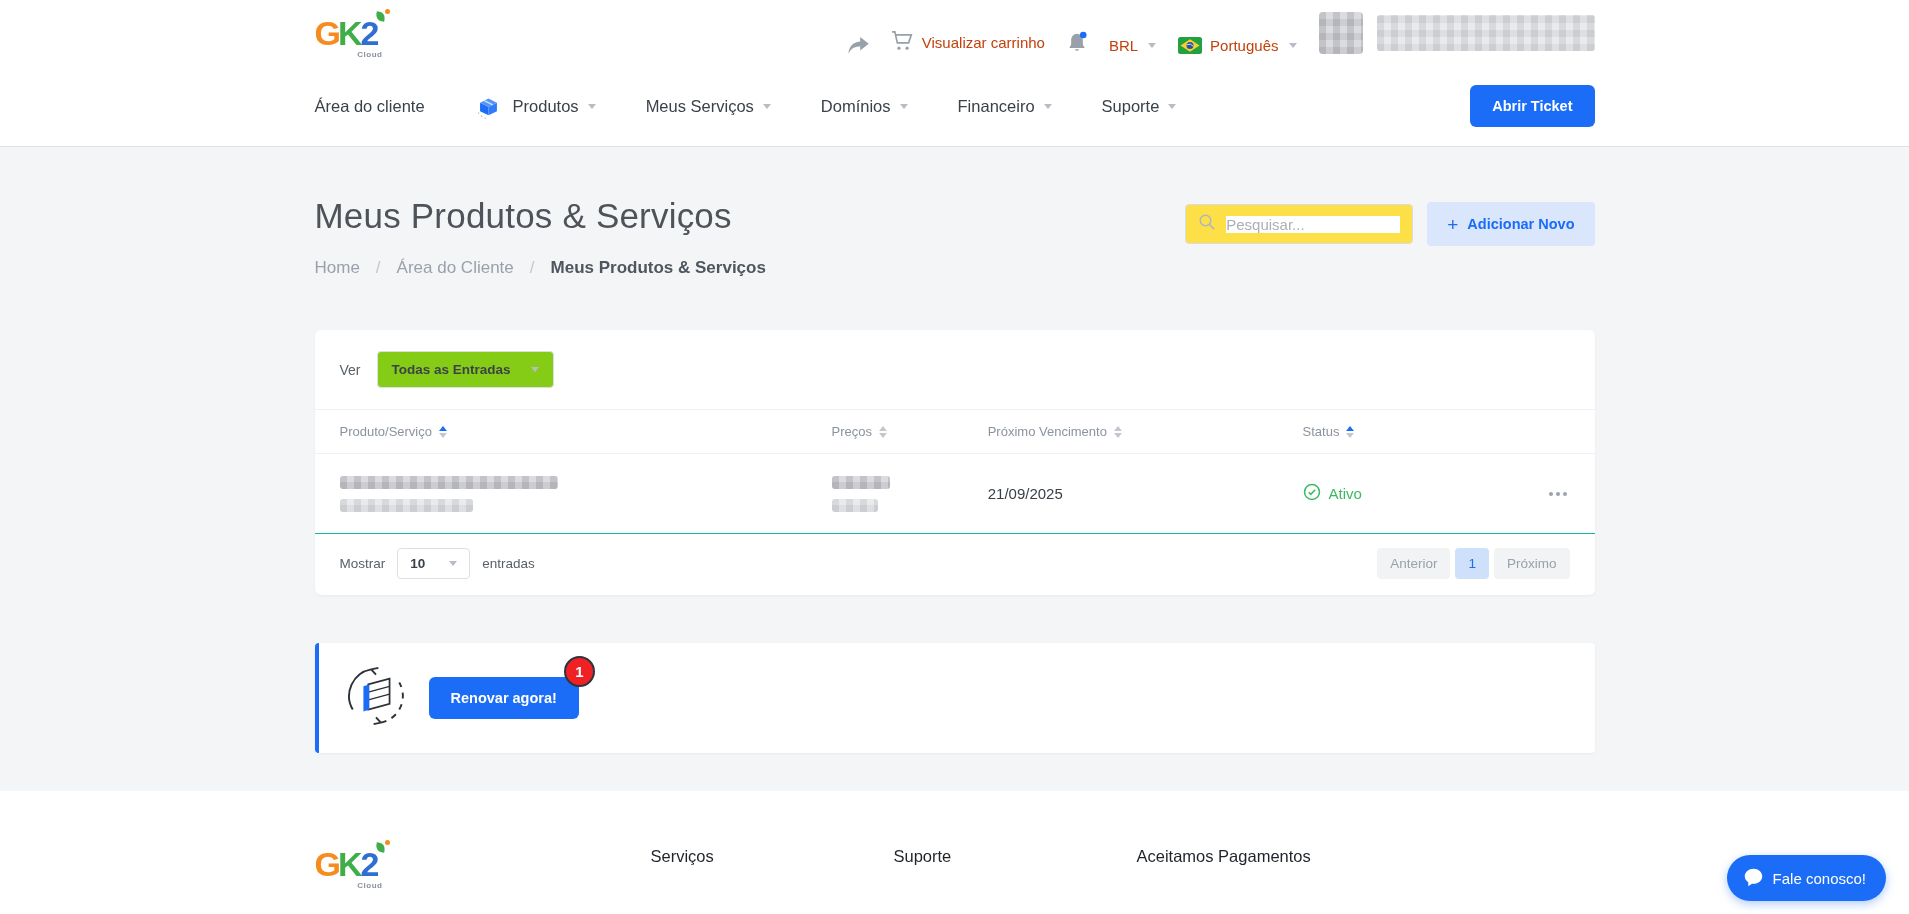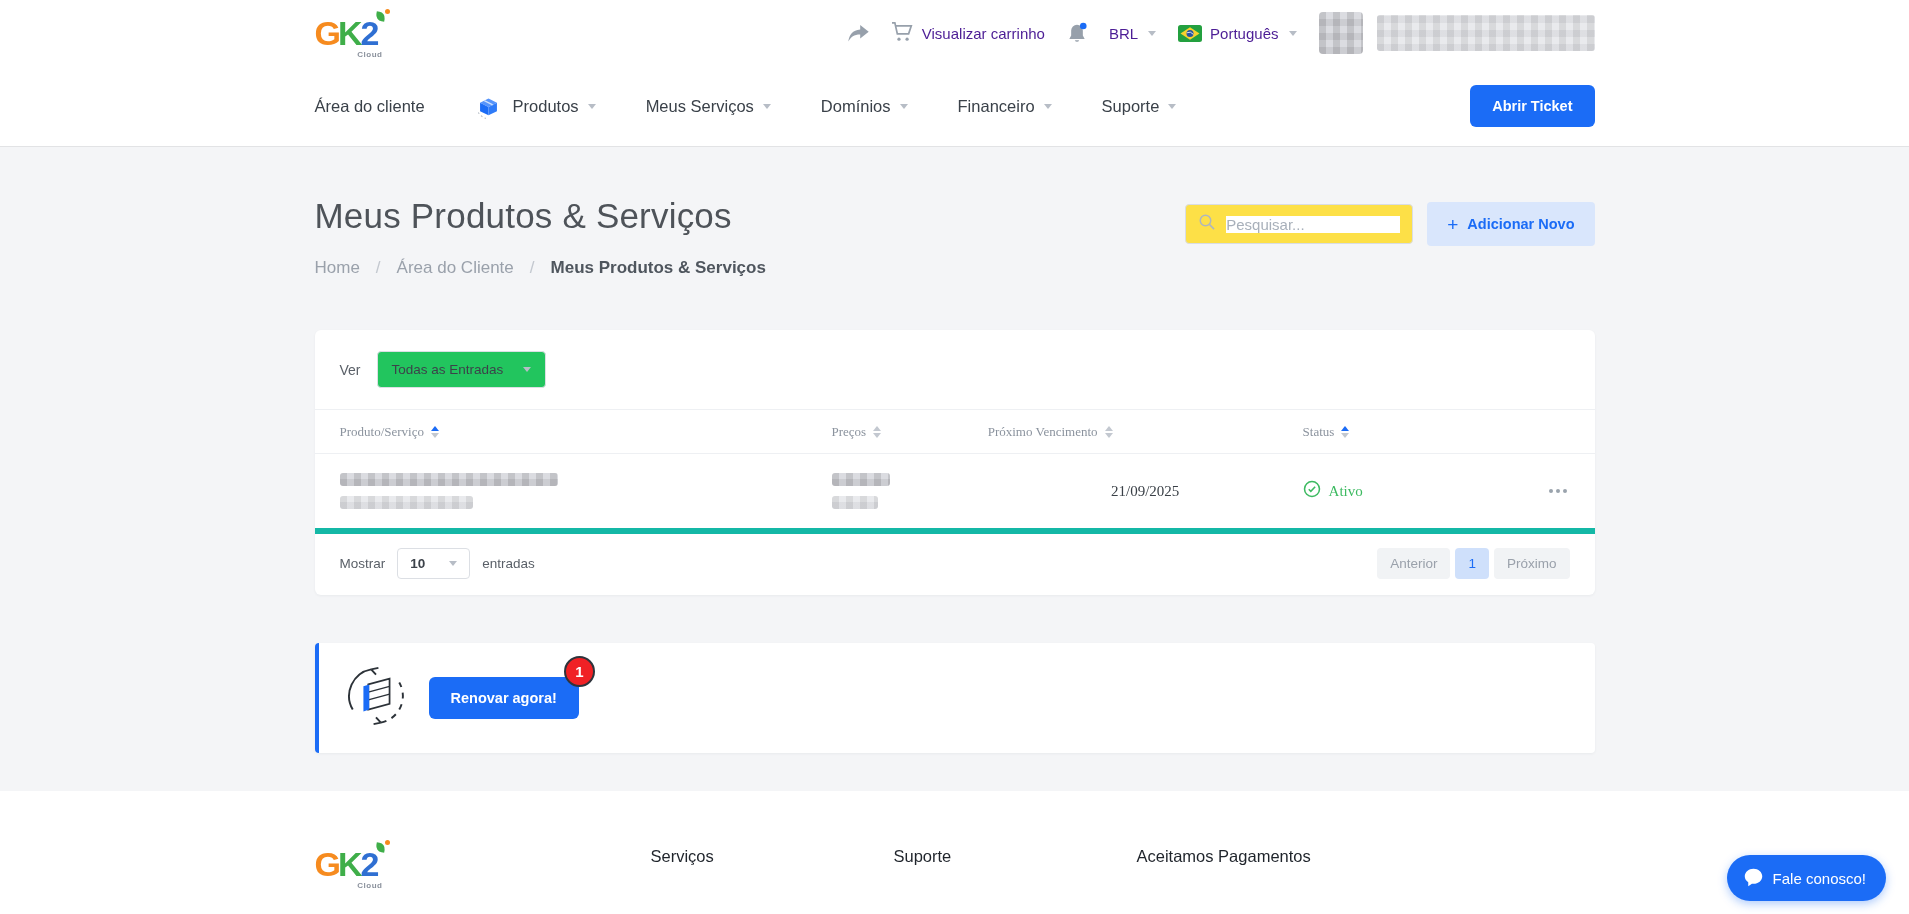--- a/index.html
+++ b/index.html
@@ -19,21 +19,21 @@
 
   .logo { display:inline-flex; align-items:flex-start; text-decoration:none; position:relative; line-height:1; }
   .logo .lg { font-weight:bold; font-size:34px; letter-spacing:-1px; }
   .lg-g { color:#f68b1f; }
   .lg-k { color:#3fae49; margin-left:-2px;}
   .lg-2 { color:#2f6fd2; margin-left:-1px; position:relative;}
   .logo .leaf { position:absolute; top:-4px; right:-7px; width:9px; height:9px; background:#3fae49; border-radius:0 70% 0 70%; transform:rotate(10deg); }
   .logo .leaf-dot { position:absolute; top:-7px; right:-12px; width:5px; height:5px; background:#f68b1f; border-radius:50%; }
   .logo .lg-sub { position:absolute; bottom:-9px; right:-4px; font-size:8px; color:#8a919c; letter-spacing:.5px;}
 
-  .top-controls { display:flex; align-items:center; gap:22px; font-size:15px; color:#4c1d95; }
+  .top-controls { display:flex; align-items:flex-end; gap:22px; font-size:15px; color:#c2410c; }
   .top-item { display:inline-flex; align-items:center; gap:8px; cursor:pointer; }
   .caret { width:0; height:0; border-left:4px solid transparent; border-right:4px solid transparent; border-top:5px solid #b7bdc6; display:inline-block; margin-left:2px;}
   .bell-wrap { position:relative; display:inline-flex; }
 
   .redact {
     border-radius:3px;
     background:
       repeating-linear-gradient(90deg, rgba(0,0,0,0.07) 0 7px, rgba(255,255,255,0.05) 7px 14px),
       repeating-linear-gradient(0deg, #dcdde1 0 7px, #e8e9ec 7px 14px);
     filter: blur(.6px);
@@ -67,31 +67,31 @@
   .search-box { display:flex; align-items:center; gap:10px; width:228px; height:40px; background:#fde047; border:1px solid #d9dde3; border-radius:4px; padding:0 12px; }
   .search-box input { border:none; outline:none; font-size:15px; color:#4f565e; width:100%; font-family:"Liberation Sans",sans-serif; }
   .search-box input::placeholder { color:#a8b0ba; }
   .btn-add { display:inline-flex; align-items:center; gap:9px; background:#d9e6fc; color:#1b6cf6; border:none; border-radius:4px; height:44px; padding:0 20px; font-size:14.5px; font-weight:bold; cursor:pointer; font-family:"Liberation Sans",sans-serif;}
   .btn-add .plus { font-size:19px; font-weight:400; line-height:1; }
 
   
   .card { margin-top:52px; background:#fff; border-radius:6px; box-shadow:0 1px 3px rgba(20,30,50,.05); }
   .ver-row { display:flex; align-items:center; gap:16px; padding:21px 25px; }
   .ver-label { font-size:14px; color:#5a6068; }
-  .select-box { display:inline-flex; align-items:center; justify-content:space-between; gap:18px; border:1px solid #dcdfe4; border-radius:4px; padding:10px 14px; font-size:13.5px; font-weight:normal; color:#3c424a; cursor:pointer; background:#22c55e;}
-
-  .tbl-head, .tbl-row { display:grid; grid-template-columns:40% 12.7% 25.6% 17% 4.7%; align-items:center; padding:0 25px;font-family:Liberation Serif, serif; }
+  .select-box { display:inline-flex; align-items:center; justify-content:space-between; gap:18px; border:1px solid #dcdfe4; border-radius:4px; padding:10px 14px; font-size:13.5px; font-weight:bold; color:#3c424a; cursor:pointer; background:#84cc16;}
+
+  .tbl-head, .tbl-row { display:grid; grid-template-columns:40% 12.7% 25.6% 17% 4.7%; align-items:center; padding:0 25px; }
   .tbl-head { border-top:1px solid #eef0f3; border-bottom:1px solid #eef0f3; height:45px; font-size:13px; color:#8b939e; }
   .th { display:inline-flex; align-items:center; gap:7px; cursor:pointer; }
   .sort { display:inline-flex; flex-direction:column; gap:2px; }
   .tri-up { width:0; height:0; border-left:4px solid transparent; border-right:4px solid transparent; border-bottom:5px solid #c3c8d0; }
   .tri-dn { width:0; height:0; border-left:4px solid transparent; border-right:4px solid transparent; border-top:5px solid #c3c8d0; }
   .tri-up.active { border-bottom-color:#1b6cf6; }
 
-  .tbl-row { height:80px; border-bottom:6px solid #14b8a6; cursor:pointer;text-align:center; }
+  .tbl-row { height:80px; border-bottom:1px solid #14b8a6; cursor:pointer; }
   .cell-date { font-size:15px; color:#3a4047; }
   .status { display:inline-flex; align-items:center; gap:8px; color:#3dba61; font-size:15px; }
   .dots { display:inline-flex; gap:3px; justify-content:flex-end; width:100%; cursor:pointer; padding-right:2px;}
   .dots i { width:4px; height:4px; border-radius:50%; background:#9aa3ad; }
 
   .tbl-foot { display:flex; align-items:center; justify-content:space-between; padding:14px 25px 16px 25px; }
   .show-group { display:flex; align-items:center; gap:12px; font-size:13.5px; color:#5a6068; }
   .select-small { display:inline-flex; align-items:center; gap:22px; border:1px solid #dcdfe4; border-radius:4px; padding:7px 12px; font-size:13.5px; font-weight:bold; color:#3c424a; cursor:pointer; }
   .pager { display:flex; gap:5px; }
   .pg-btn { border:none; border-radius:4px; background:#f1f3f5; color:#9aa1ab; font-size:13.5px; padding:8px 13px; cursor:pointer; font-family:"Liberation Sans",sans-serif;}

